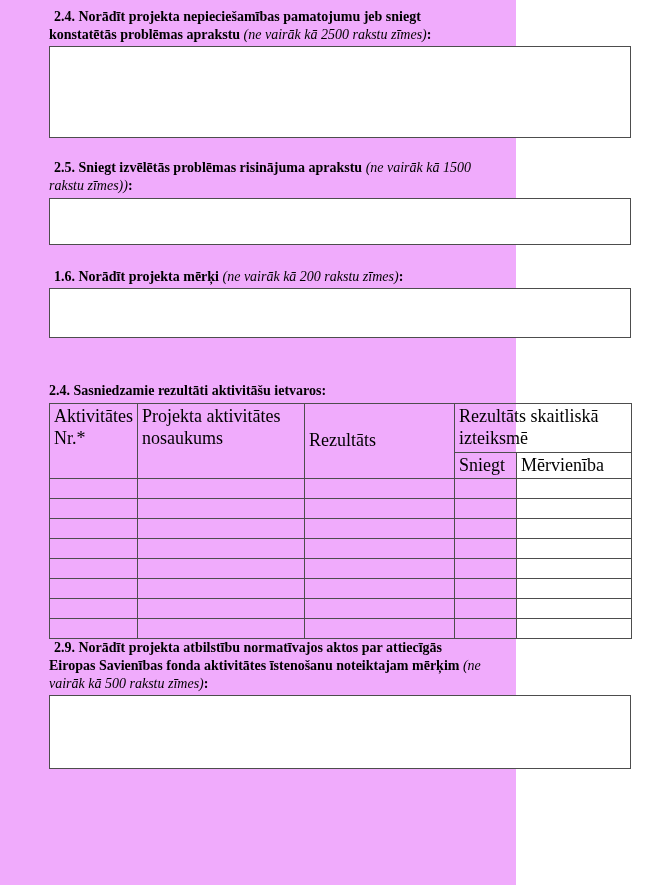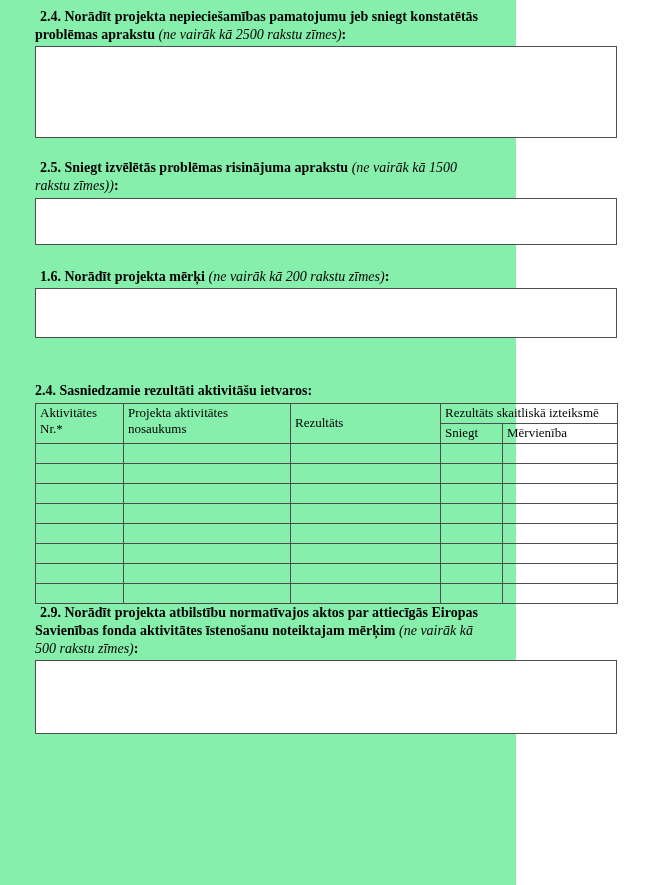--- a/index.html
+++ b/index.html
@@ -5,22 +5,22 @@
   * { box-sizing: border-box; }
   html, body { margin: 0; padding: 0; background: #ffffff; }
   body {
     width: 645px;
     font-family: "Liberation Serif", "DejaVu Serif", serif;
     color: #000000;
   }
   .page {
     width: 516px;
     min-height: 885px;
-    padding: 8px 28px 10px 35px;
-    background: #86efac;
+    padding: 8px 28px 10px 49px;
+    background: #f0abfc;
   }
   .heading {
     font-size: 14px;
     line-height: 1.26;
     margin: 0 0 3px 0;
   }
   .indent { text-indent: 5px; }
   .b { font-weight: bold; }
   .i { font-style: italic; font-weight: normal; }
   .box {
@@ -31,21 +31,21 @@
   .box24 { height: 92px; margin-bottom: 21px; }
   .box25 { height: 47px; margin-bottom: 23px; }
   .box26 { height: 50px; margin-bottom: 44px; }
   .box27 { height: 60px; margin-bottom: 19px; }
   .box29 { height: 74px; }
   .mt27 { margin-top: 0; }
   .res-table {
     border-collapse: collapse;
     table-layout: fixed;
     width: 582px;
-    font-size: 13px;
+    font-size: 18px;
     margin: 2px 0 0 0;
   }
   .res-table th, .res-table td {
     border: 1px solid #4d4d4d;
     padding: 1px 4px 2px 4px;
     font-weight: normal;
     text-align: left;
     vertical-align: top;
     line-height: 1.25;
     overflow: hidden;

